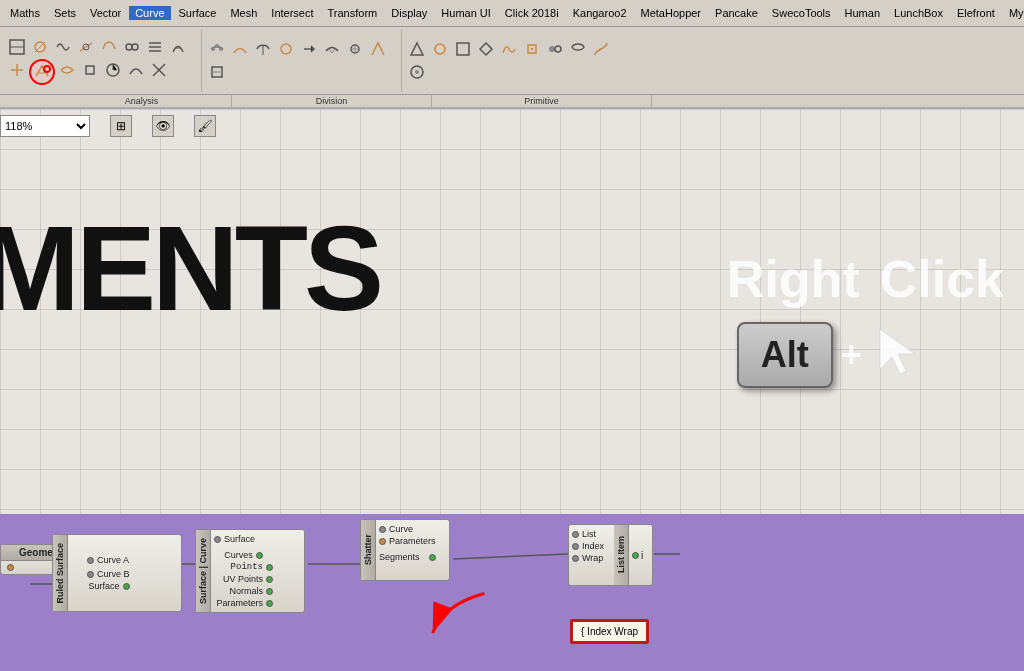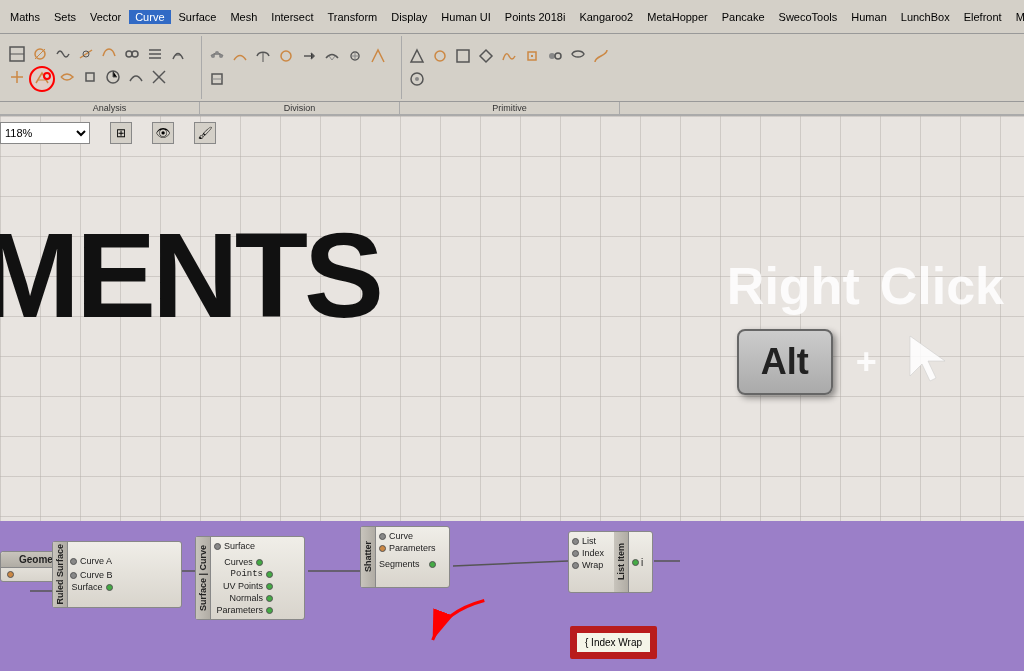--- a/index.html
+++ b/index.html
@@ -1,20 +1,20 @@
 <!DOCTYPE html>
 <html><head>
   <meta charset="utf-8">
   <style>
     * { margin: 0; padding: 0; box-sizing: border-box; }
     body { width: 1024px; height: 671px; overflow: hidden; font-family: Arial, sans-serif; background: #c8c8c8; }
 
     
     #menu-bar {
-      height: 34px;
+      height: 27px;
       background: #d4d0c8;
       display: flex;
       align-items: center;
       gap: 2px;
       padding: 0 4px;
       border-bottom: 1px solid #999;
       font-size: 11px;
     }
     .menu-item {
       padding: 1px 6px;
@@ -165,21 +165,21 @@
     }
     .rc-word {
       font-size: 52px;
       font-weight: bold;
       color: rgba(255,255,255,0.85);
       font-family: Arial, sans-serif;
     }
     #alt-row {
       display: flex;
       align-items: center;
-      gap: 23px;
+      gap: 8px;
       margin-left: 10px;
     }
     #alt-key {
       background: linear-gradient(180deg, #ccc 0%, #aaa 100%);
       border: 2px solid #666;
       border-radius: 8px;
       padding: 10px 22px;
       font-size: 36px;
       font-weight: bold;
       color: #222;
@@ -302,42 +302,42 @@
       font-weight: bold;
       white-space: nowrap;
     }
 
     
     #index-wrap-tooltip {
       position: absolute;
       left: 570px;
       top: 105px;
       background: #f5f5e8;
-      border: 7px solid #b91c1c;
+      border: 3px solid #b91c1c;
       padding: 4px 8px;
       font-size: 10px;
       z-index: 20;
       border-radius: 2px;
     }
   </style>
 </head>
 <body>
 
 <div id="menu-bar">
   <span class="menu-item">Maths</span>
   <span class="menu-item">Sets</span>
   <span class="menu-item">Vector</span>
   <span class="menu-item active">Curve</span>
   <span class="menu-item">Surface</span>
   <span class="menu-item">Mesh</span>
   <span class="menu-item">Intersect</span>
   <span class="menu-item">Transform</span>
   <span class="menu-item">Display</span>
   <span class="menu-item">Human UI</span>
-  <span class="menu-item">Points 2018i</span>
+  <span class="menu-item">Click 2018i</span>
   <span class="menu-item">Kangaroo2</span>
   <span class="menu-item">MetaHopper</span>
   <span class="menu-item">Pancake</span>
   <span class="menu-item">SwecoTools</span>
   <span class="menu-item">Human</span>
   <span class="menu-item">LunchBox</span>
   <span class="menu-item">Elefront</span>
   <span class="menu-item">MyTekla</span>
 </div>
 
@@ -546,21 +546,21 @@
           <svg width="16" height="16" viewBox="0 0 16 16">
               <circle cx="8" cy="8" r="6" fill="none" stroke="#555" stroke-width="1.5"></circle>
               <circle cx="8" cy="8" r="2" fill="#888"></circle>
             </svg>
         </div>
       </div>
     </div>
   </div>
 
   <div id="section-labels">
-    <div class="sec-label" style="width:200px; padding-left: 20px; text-align:center;">Analysis</div>
+    <div class="sec-label" style="width:200px; padding-left: 20px; text-align:center;margin-left:32px;">Analysis</div>
     <div class="sec-label" style="width:200px; text-align:center;">Division</div>
     <div class="sec-label" style="width:220px; text-align:center;">Primitive</div>
   </div>
 </div>
 
 <div id="canvas-area">
 
   <div id="zoom-bar">
     <select id="zoom-select">
       <option>50%</option>
@@ -618,21 +618,21 @@
             <div class="port-dot orange"></div>
           </div>
         </div>
       </div>
     </div>
 
     <div id="node-ruled" class="node node-vert">
       <div class="node-vert-label">
         <span>Ruled Surface</span>
       </div>
-      <div style="display:flex;flex-direction:column;justify-content:center;padding:2px;">
+      <div style="display:flex;flex-direction:column;justify-content:center;padding:19px;">
         <div style="display:flex;flex-direction:column;gap:2px;">
           <div class="node-port">
             <div class="port-dot"></div>
             <span>Curve A</span>
           </div>
           <div class="node-port">
             <div class="port-dot"></div>
             <span>Curve B</span>
           </div>
         </div>

